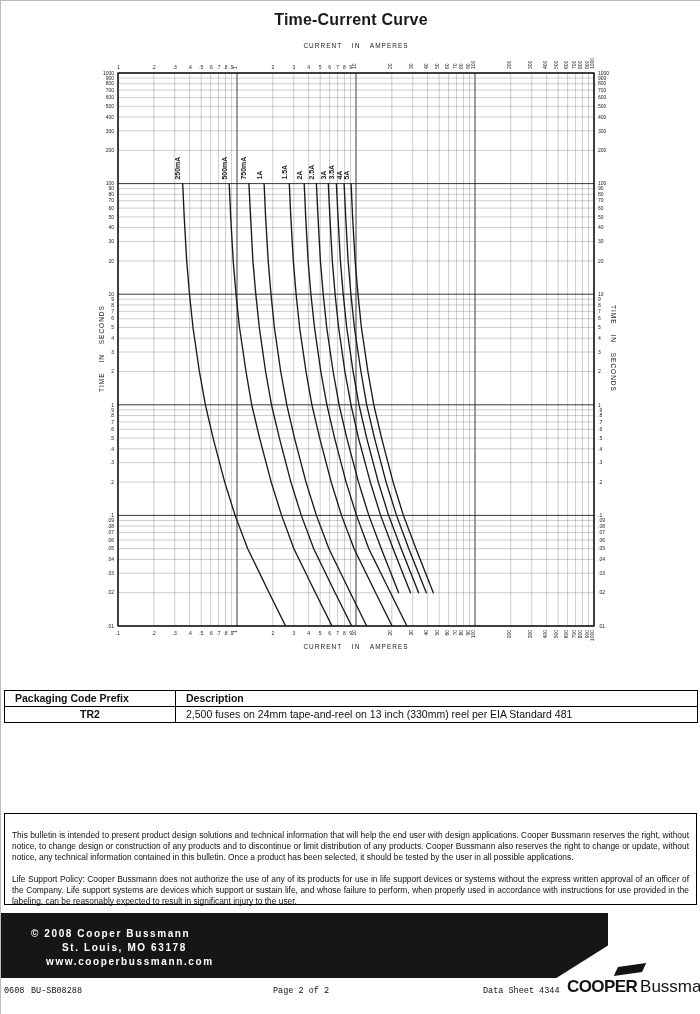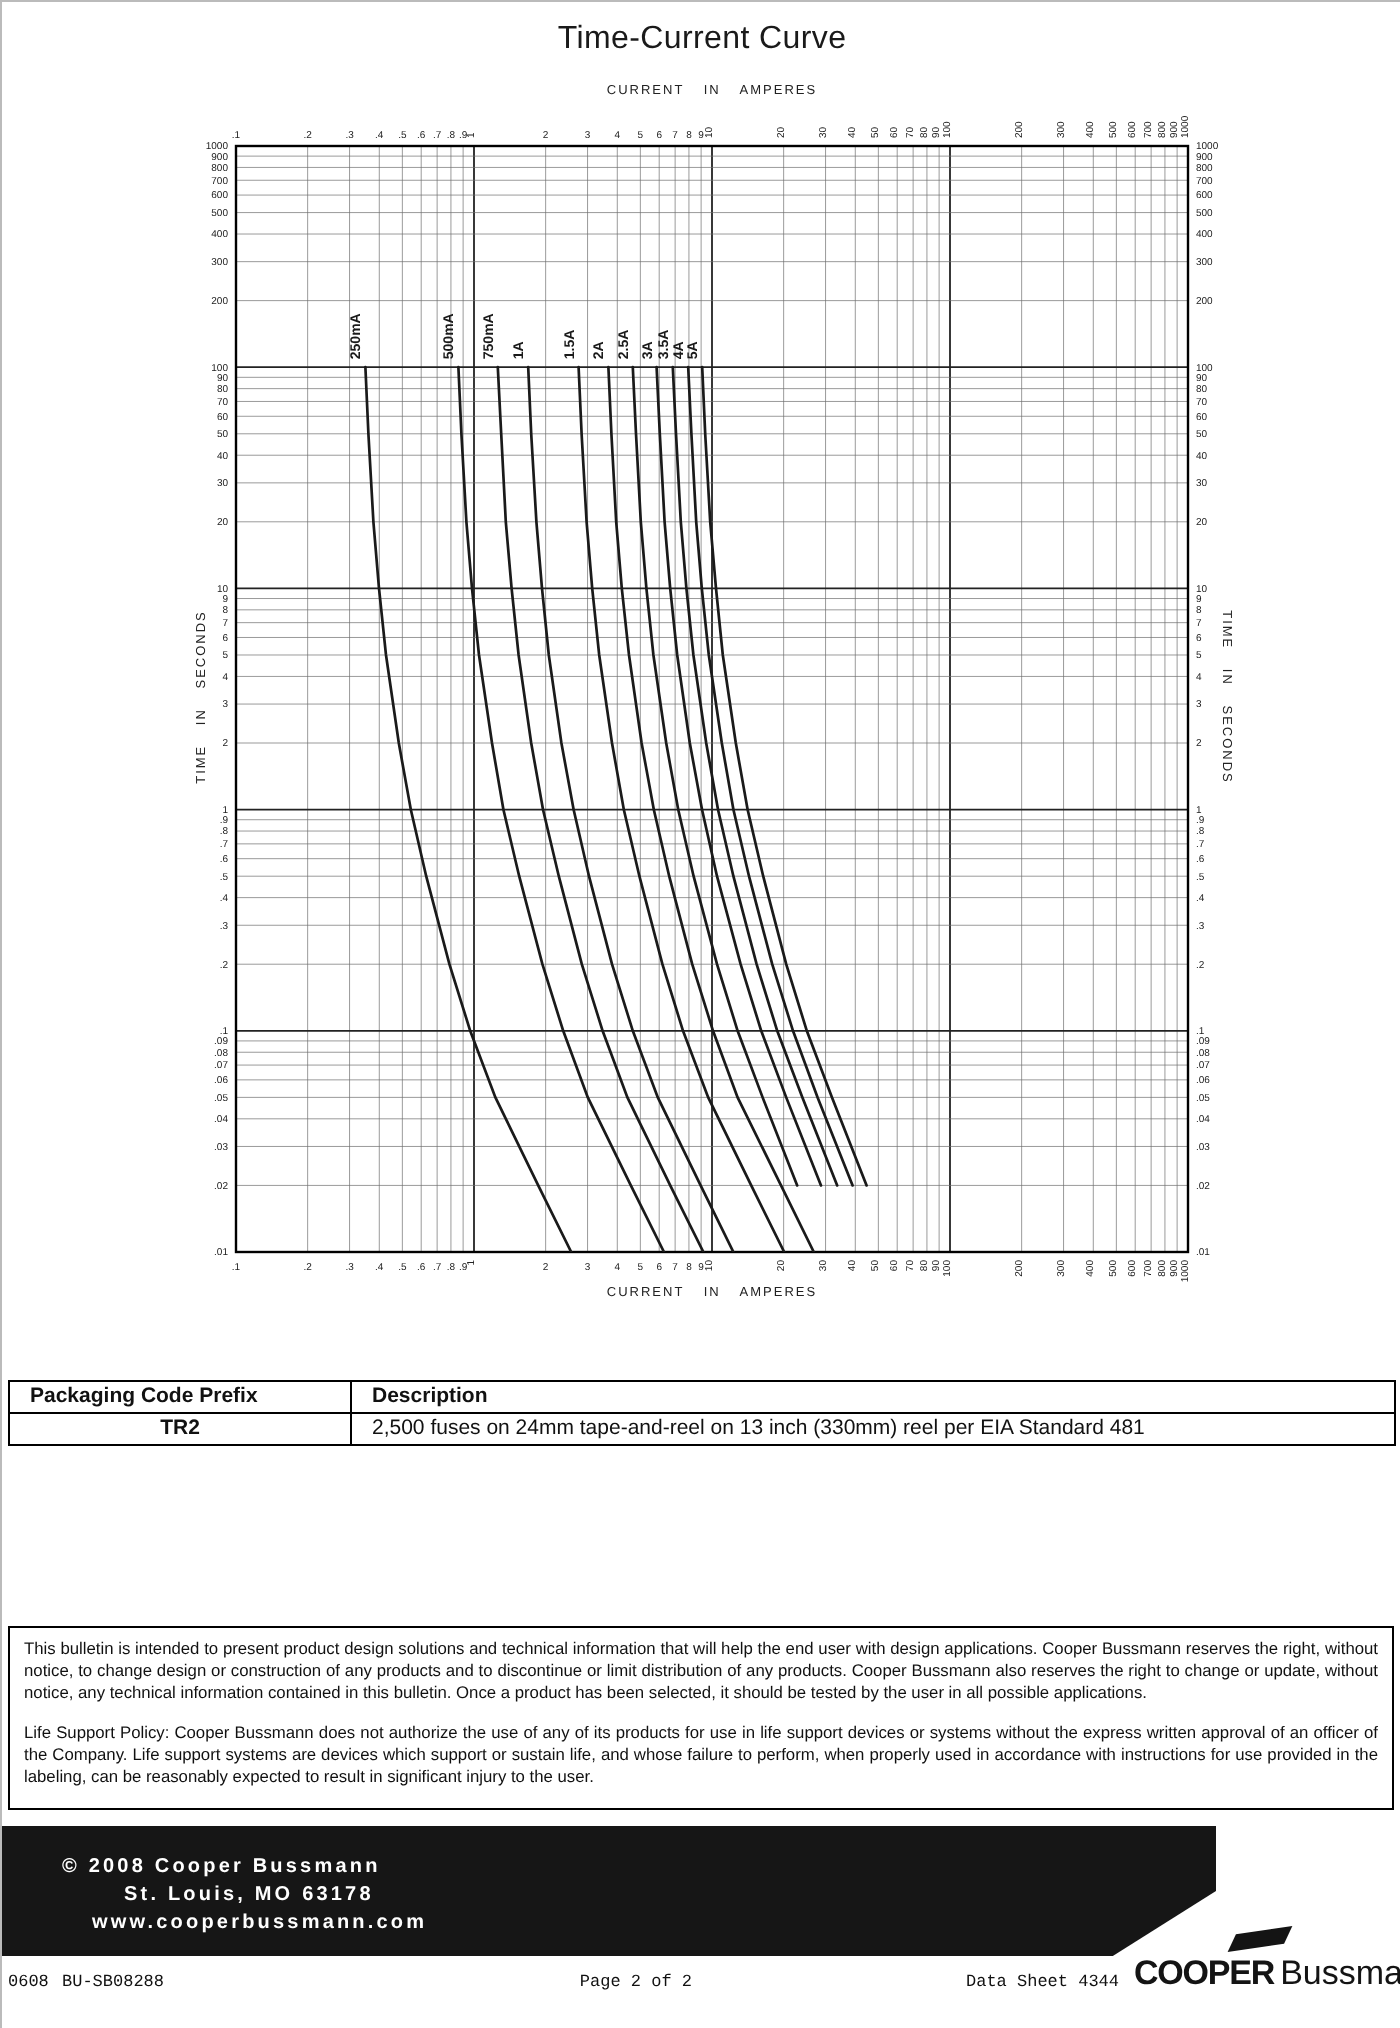--- a/index.html
+++ b/index.html
@@ -4,21 +4,21 @@
 <style>
   html,body{margin:0;padding:0;}
   body{
     width:700px;height:1014px;position:relative;background:#ffffff;
     font-family:"Liberation Sans",sans-serif;color:#111;overflow:hidden;
     border-left:1px solid #bbb;border-top:1px solid #bbb;box-sizing:border-box;
   }
   .abs{position:absolute;}
   .page-title{
     top:10px;left:0;width:700px;text-align:center;
-    font-size:16px;font-weight:normal;letter-spacing:.2px;color:#1a1a1a;
+    font-size:16px;font-weight:bold;letter-spacing:.2px;color:#1a1a1a;
   }
   .axis-caption{
     font-size:6.5px;color:#222;letter-spacing:1px;word-spacing:7px;text-align:center;
   }
   .axis-caption.top{top:41px;left:85px;width:540px;}
   .axis-caption.bottom{top:642px;left:85px;width:540px;}
   .axis-caption.left{top:344px;left:40px;width:120px;transform:rotate(-90deg);}
   .axis-caption.right{top:344px;left:552px;width:120px;transform:rotate(90deg);}
   svg text{font-family:"Liberation Sans",sans-serif;}
 
@@ -35,38 +35,38 @@
   td.t-colhead{font-weight:bold;}
   td.t-prefix{font-weight:bold;text-align:center;}
   .col1{width:150px;}
 
   
   .legal{
     top:812px;left:3px;width:693px;height:92px;border:1px solid #000;
     box-sizing:border-box;padding:5px 7px;font-size:8.4px;line-height:1.32;
     text-align:justify;color:#111;background:#fff;
   }
-  .legal p{margin:0 0 9px 0;}
+  .legal p{margin:11px 0 9px 0;}
 
   
   .blackbox{
     top:912px;left:0;width:607px;height:65px;background:#161616;
     clip-path:polygon(0 0,100% 0,100% 50%,91.5% 100%,0 100%);
     color:#fff;
   }
   .blackbox .l{position:absolute;font-size:10px;font-weight:bold;letter-spacing:1.6px;white-space:pre;}
   .blackbox .l1{left:30px;top:15px;}
   .blackbox .l2{left:45px;top:29px;padding-left:16px;}
   .blackbox .l3{left:45px;top:43px;}
 
   
   .meta{font-size:8.5px;color:#111;top:985px;white-space:nowrap;font-family:Liberation Mono, monospace;}
   .meta.code{left:3px;}
   .meta.doc{left:30px;}
-  .meta.page{left:255px;width:90px;text-align:right;}
+  .meta.page{left:255px;width:90px;text-align:center;}
   .meta.ds{left:482px;}
 
   
   .brand{top:962px;left:566px;width:132px;height:42px;}
   .brand .flag{
     position:absolute;left:50px;top:2px;width:26px;height:9px;background:#141414;
     transform:skewX(-32deg) rotate(-9deg);
   }
   .brand .txt{position:absolute;left:0;top:14px;white-space:nowrap;}
   .brand .b1{font-size:17px;font-weight:900;letter-spacing:-0.6px;color:#141414;}

